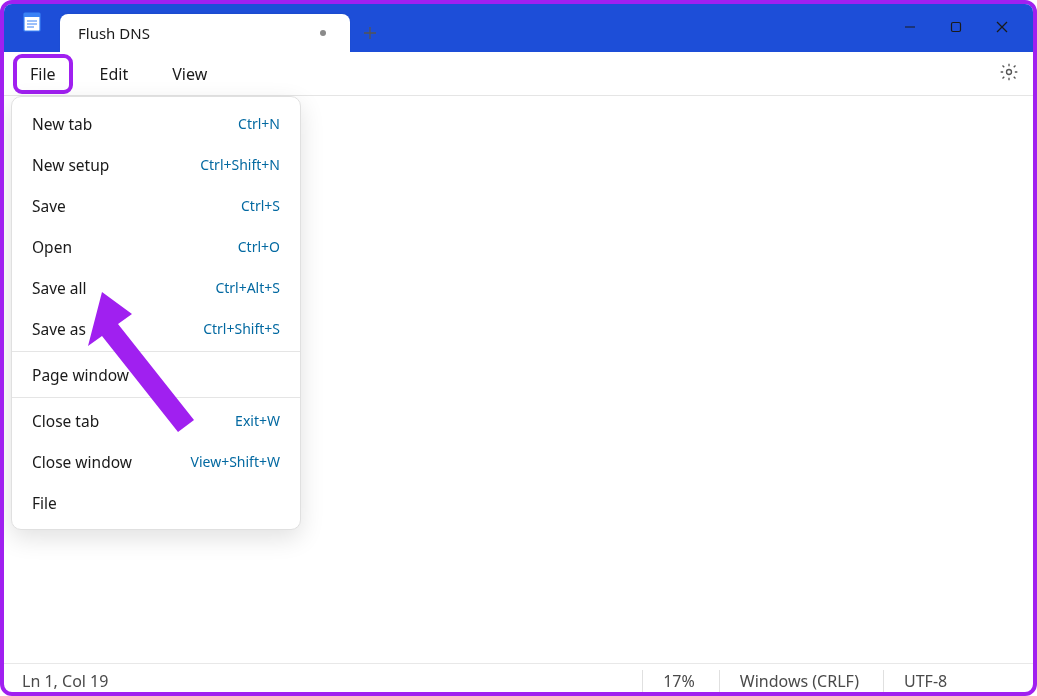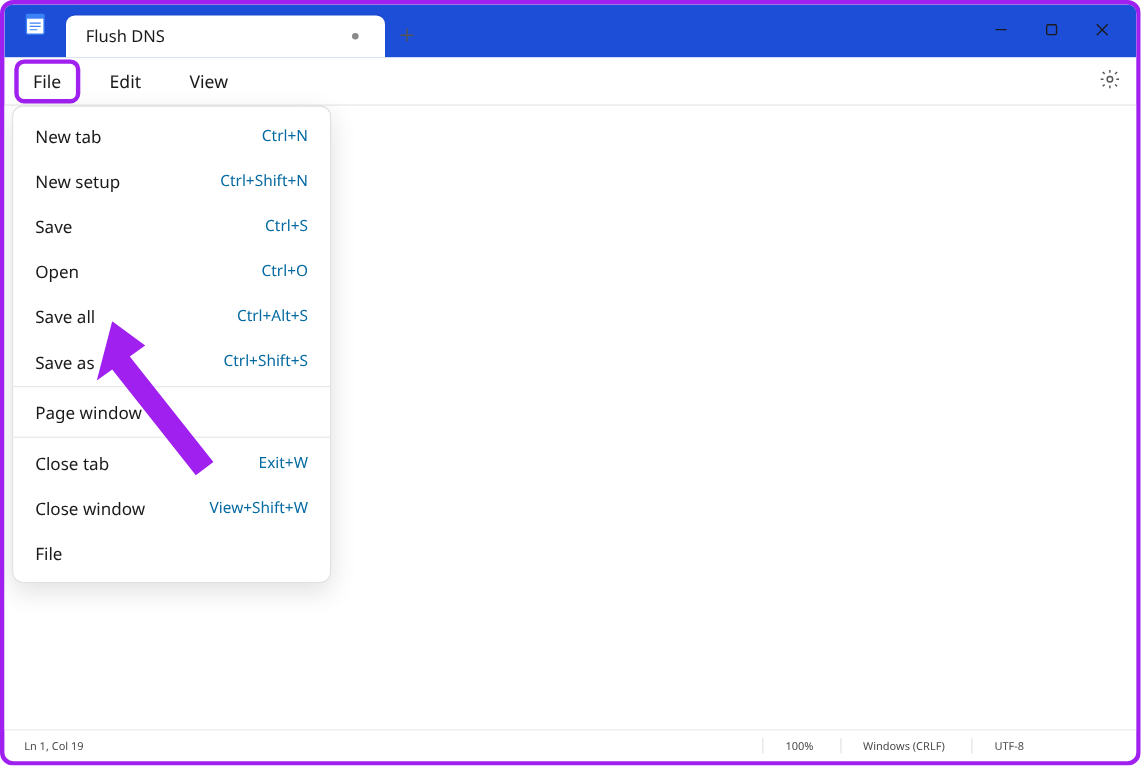--- a/index.html
+++ b/index.html
@@ -96,22 +96,22 @@
   }
   .dd-item .label { flex: 1; }
   .dd-item .shortcut { color: #0369a1; font-size: 14px; }
   .dd-sep { height: 1px; background: #e5e5e5; margin: 2px 0; }
   
   .content { flex: 1; background: #fff; }
   
   .statusbar {
     height: 29px;
     border-top: 1px solid #e8e8e8;
-    display: flex; align-items: center;
-    font-size: 10px; color: #4a4a4a;
+    display: flex; align-items: flex-end;
+    font-size: 16px; color: #4a4a4a;
     padding: 0 10px 0 18px;
   }
   .status-seg { padding-right: 24px; }
   .status-seg.sep-left { border-left: 1px solid #e0e0e0; padding-left: 20px; }
   .status-spacer { flex: 1; }
   
   .arrow-overlay {
     position: absolute;
     left: 70px; top: 288px;
     pointer-events: none;
@@ -179,21 +179,21 @@
         </svg>
       </span>
     </div>
   </div>
 
   <div class="content"></div>
 
   <div class="statusbar">
     <div class="status-seg">Ln 1, Col 19</div>
     <div class="status-spacer"></div>
-    <div class="status-seg sep-left">100%</div>
+    <div class="status-seg sep-left">17%</div>
     <div class="status-seg sep-left">Windows (CRLF)</div>
     <div class="status-seg sep-left" style="min-width:140px">UTF-8</div>
   </div>
 
   <div class="dropdown">
     <div class="dd-item">
       <span class="label">New tab</span>
       <span class="shortcut">Ctrl+N</span>
     </div>
     <div class="dd-item">

